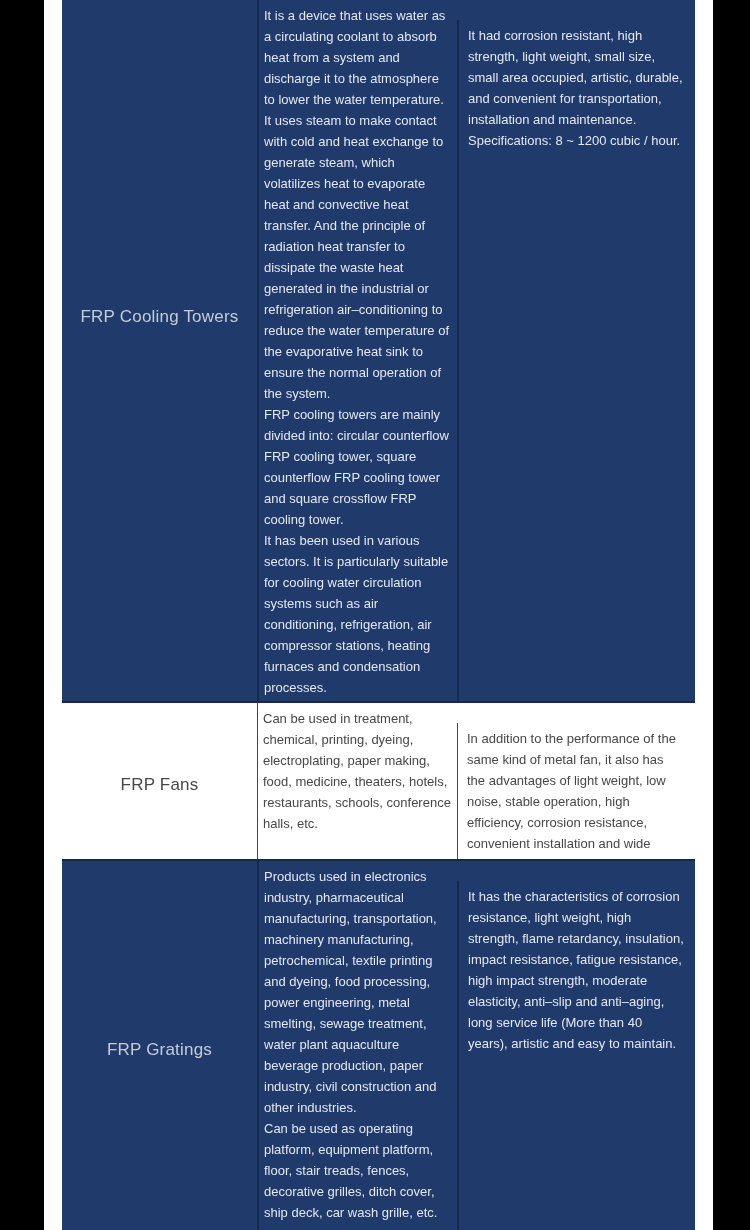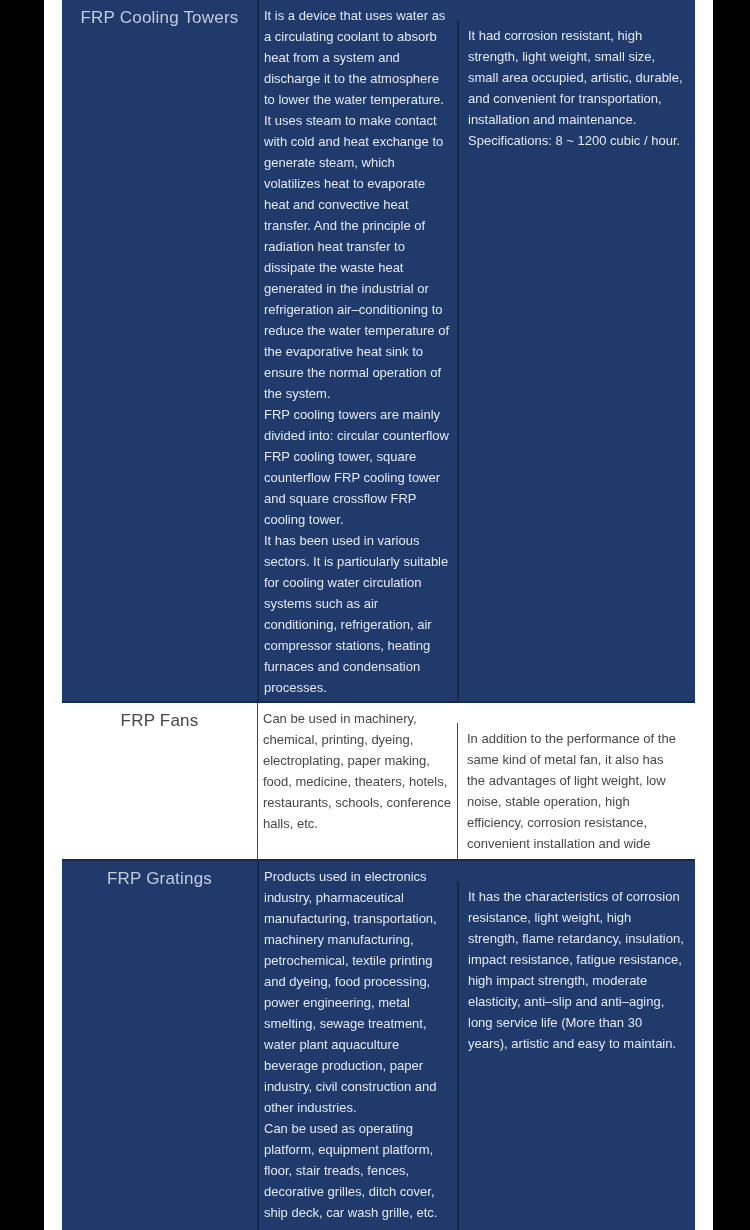--- a/index.html
+++ b/index.html
@@ -33,21 +33,21 @@
   .row-0 { height: 701px; }
   .row-1 { height: 160px; border-top: 2px solid var(--navy-border); border-bottom: 2px solid var(--navy-border); }
   .row-2 { height: 369px; }
 
   .row--dark { background: var(--navy); color: var(--dark-body); }
   .row--dark .cell + .cell { border-left: 2px solid var(--navy-border); }
   .row--light { background: #ffffff; color: var(--light-body); }
   .row--light .cell + .cell { border-left: 1px solid var(--light-border); }
 
   .cell { overflow: hidden; }
-  .name-cell { flex: 0 0 195px; display: flex; align-items: flex-start; justify-content: center; margin-top: 8px; }
+  .name-cell { flex: 0 0 195px; display: flex; align-items: center; justify-content: center; margin-top: 8px; }
   .desc-cell { flex: 0 0 200px; padding: 5px 6px 5px 5px; }
   .feat-cell { flex: 1 1 auto;  padding: 5px 10px 5px 9px; margin-top: 20px; }
 
   .desc-cell, .feat-cell { font-size: 13px; line-height: 21px; }
   .desc-cell p, .feat-cell p { margin: 0; }
 
   .product-name { font-size: 17px; letter-spacing: 0.2px; }
   .row--dark .product-name { color: var(--dark-label); }
   .row--light .product-name { color: var(--light-label); }
   
@@ -71,31 +71,31 @@
       </div>
     <div class="cell feat-cell">
         <p>It had corrosion resistant, high strength, light weight, small size, small area occupied, artistic, durable, and convenient for transportation, installation and maintenance. Specifications: 8 ~ 1200 cubic / hour.</p>
       </div>
   </div>
     <div class="row row--light row-1">
     <div class="cell name-cell">
       <span class="product-name">FRP Fans</span>
     </div>
     <div class="cell desc-cell">
-        <p>Can be used in machinery, chemical, printing, dyeing, electroplating, paper making, food, medicine, theaters, hotels, restaurants, schools, conference halls, etc.</p>
+        <p>Can be used in treatment, chemical, printing, dyeing, electroplating, paper making, food, medicine, theaters, hotels, restaurants, schools, conference halls, etc.</p>
       </div>
     <div class="cell feat-cell">
         <p>In addition to the performance of the same kind of metal fan, it also has the advantages of light weight, low noise, stable operation, high efficiency, corrosion resistance, convenient installation and wide application range.</p>
       </div>
   </div>
     <div class="row row--dark row-2">
     <div class="cell name-cell">
       <span class="product-name">FRP Gratings</span>
     </div>
     <div class="cell desc-cell">
         <p>Products used in electronics industry, pharmaceutical manufacturing, transportation, machinery manufacturing, petrochemical, textile printing and dyeing, food processing, power engineering, metal smelting, sewage treatment, water plant aquaculture beverage production, paper industry, civil construction and other industries.</p>
         <p>Can be used as operating platform, equipment platform, floor, stair treads, fences, decorative grilles, ditch cover, ship deck, car wash grille, etc.</p>
       </div>
     <div class="cell feat-cell">
-        <p>It has the characteristics of corrosion resistance, light weight, high strength, flame retardancy, insulation, impact resistance, fatigue resistance, high impact strength, moderate elasticity, anti–slip and anti–aging, long service life (More than 30 years), artistic and easy to maintain.</p>
+        <p>It has the characteristics of corrosion resistance, light weight, high strength, flame retardancy, insulation, impact resistance, fatigue resistance, high impact strength, moderate elasticity, anti–slip and anti–aging, long service life (More than 40 years), artistic and easy to maintain.</p>
       </div>
   </div>
   </div>
 
 </body></html>

